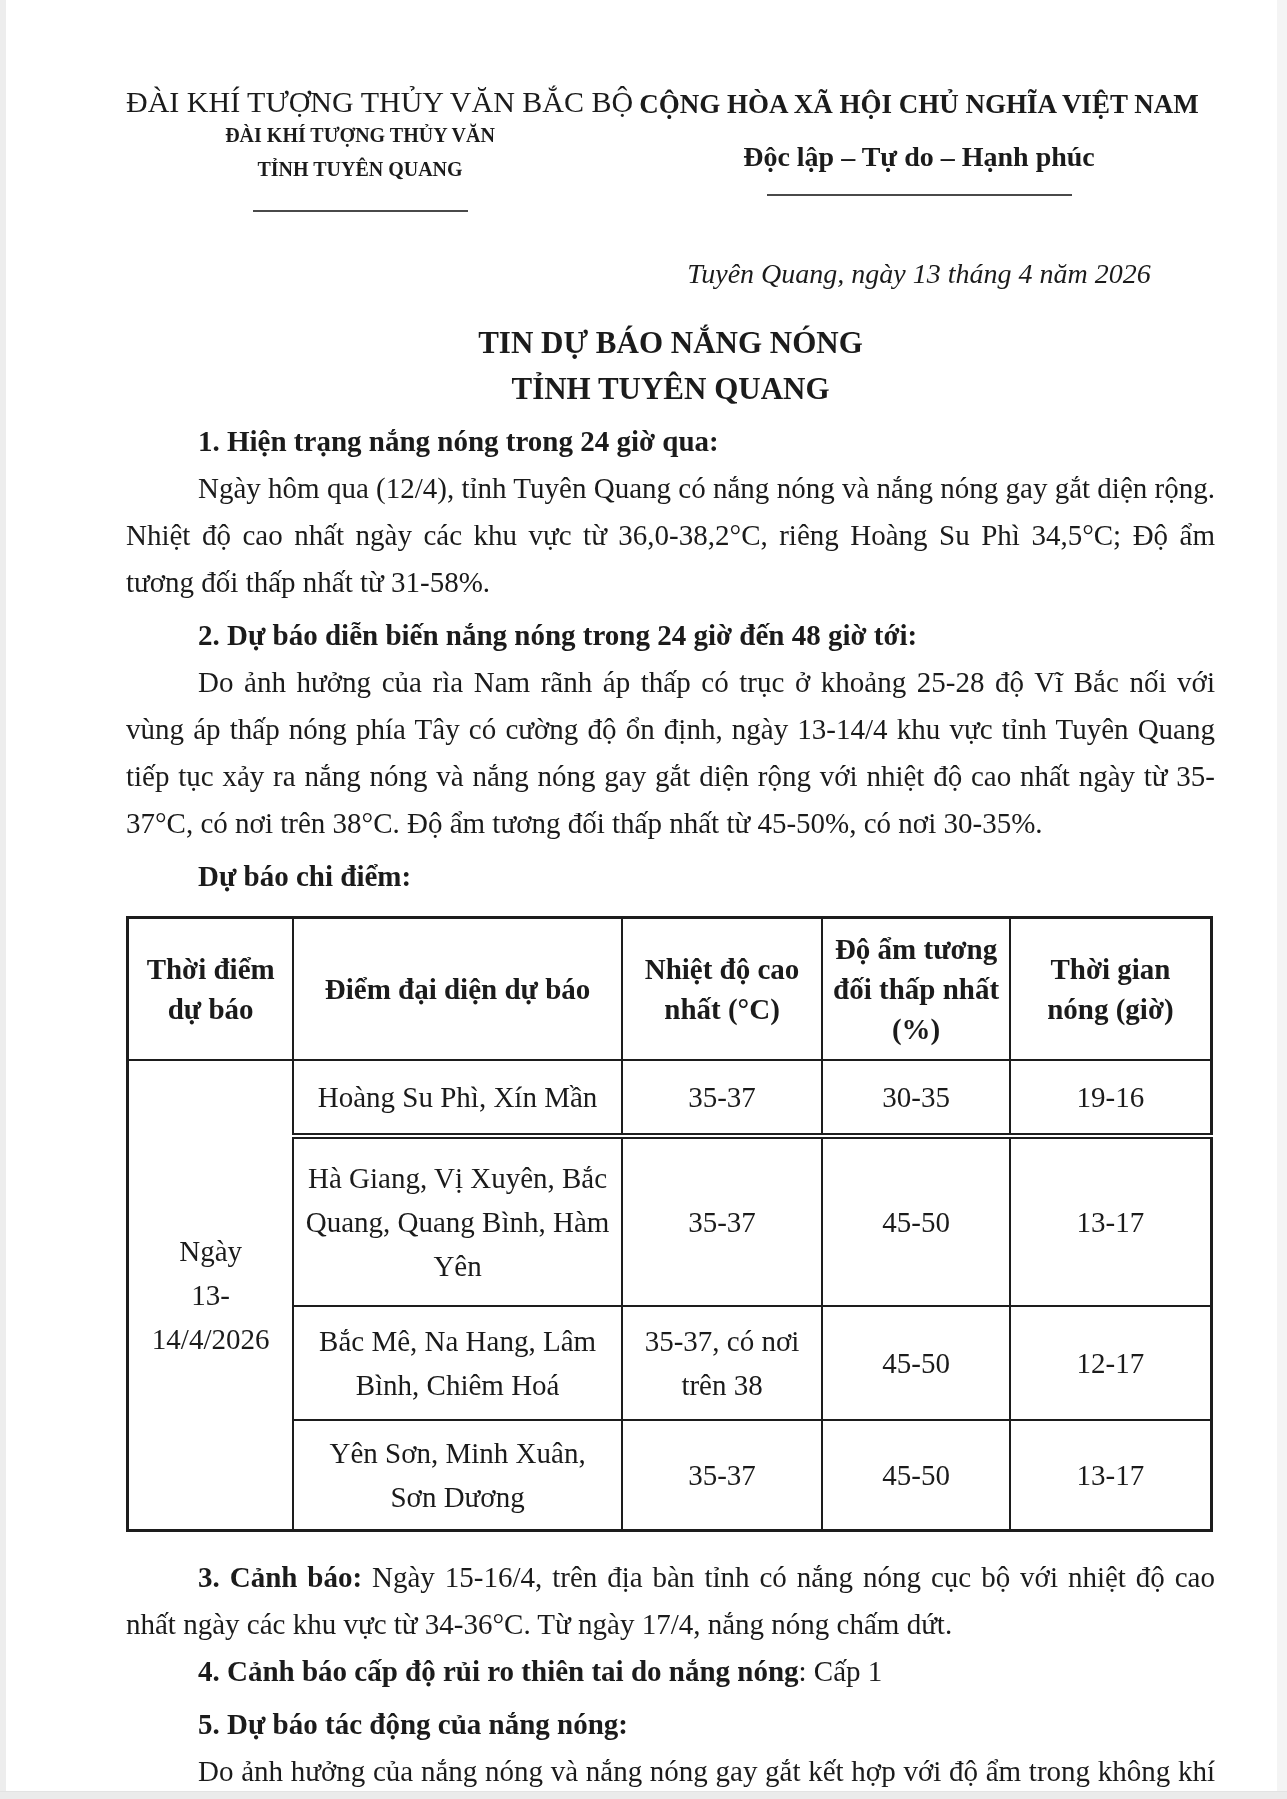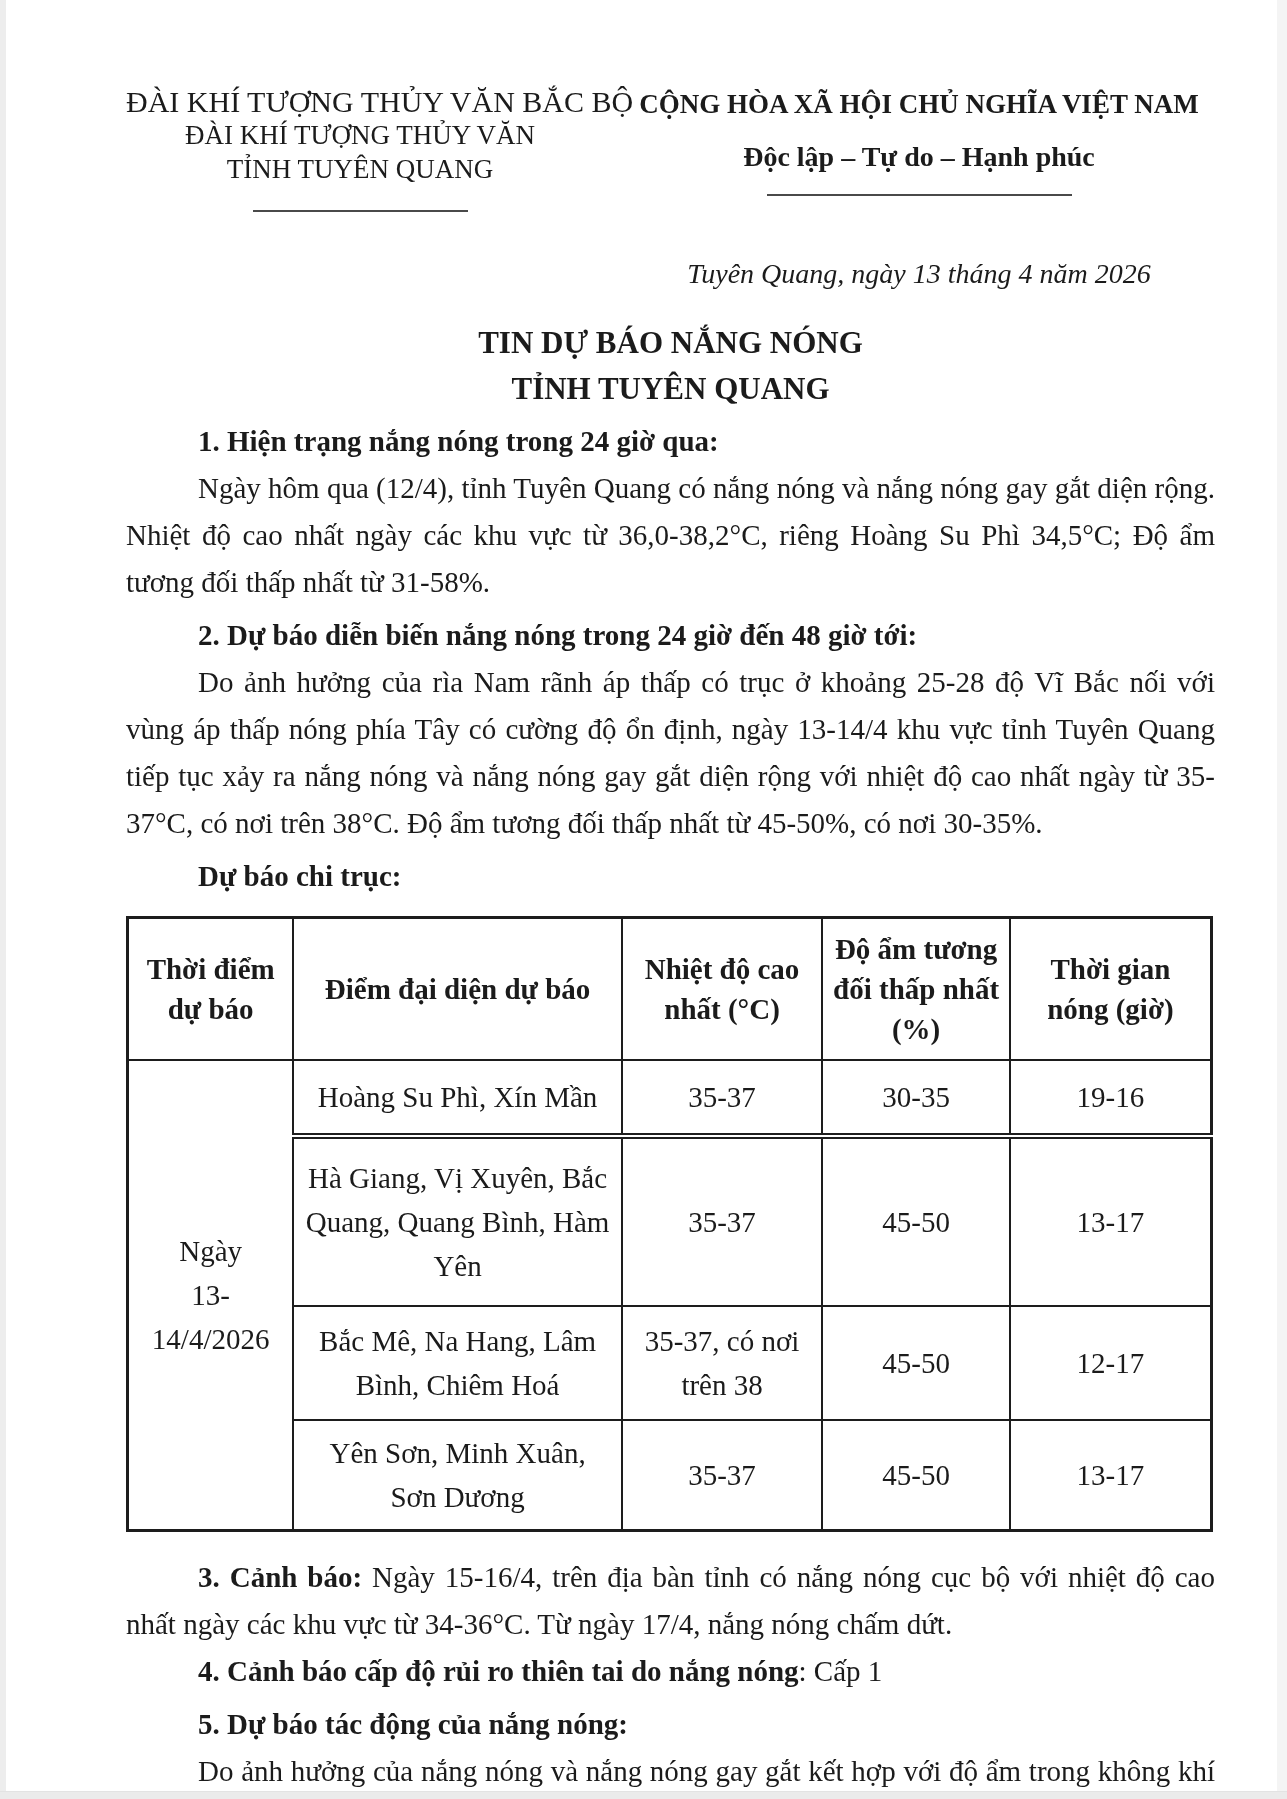--- a/index.html
+++ b/index.html
@@ -17,21 +17,21 @@
   .edge-right  { position: absolute; right: 0; top: 0; width: 10px; height: 1799px; background: #f4f4f4; }
   .edge-bottom { position: absolute; left: 0; bottom: 0; width: 1287px; height: 7px; background: #ebebeb; border-top: 1px solid #e3e3e3; }
 
   .doc { padding: 86px 72px 0 126px; }
 
   
   .header { display: flex; justify-content: space-between; align-items: flex-start; }
   .header-left  { width: 468px; text-align: center; }
   .header-right { width: 592px; text-align: center; }
   .agency-parent { font-size: 30px; line-height: 32px; white-space: nowrap; }
-  .agency-bold   { font-size: 27px; line-height: 34px; font-weight: normal; }
+  .agency-bold   { font-size: 20px; line-height: 34px; font-weight: bold; }
   .rule { height: 2px; background: #4a4a4a; }
   .rule-left  { width: 215px; margin: 24px auto 0 auto; }
   .rule-right { width: 305px; margin: 18px auto 0 auto; }
   .doc-number { font-size: 26px; margin-top: 36px; white-space: nowrap; }
   .country { font-size: 27px; line-height: 36px; font-weight: bold; white-space: nowrap; }
   .motto   { font-size: 28px; line-height: 38px; font-weight: bold; margin-top: 16px; }
   .dateline { font-size: 28px; font-style: italic; margin-top: 62px; white-space: nowrap; }
 
   
   .title-block { text-align: center; margin-top: 30px; }
@@ -100,21 +100,21 @@
     <div class="title-line">TIN DỰ BÁO NẮNG NÓNG</div>
     <div class="title-line">TỈNH TUYÊN QUANG</div>
   </div>
 
   <p class="heading">1. Hiện trạng nắng nóng trong 24 giờ qua:</p>
   <p class="para">Ngày hôm qua (12/4), tỉnh Tuyên Quang có nắng nóng và nắng nóng gay gắt diện rộng. Nhiệt độ cao nhất ngày các khu vực từ 36,0-38,2°C, riêng Hoàng Su Phì 34,5°C; Độ ẩm tương đối thấp nhất từ 31-58%.</p>
 
   <p class="heading">2. Dự báo diễn biến nắng nóng trong 24 giờ đến 48 giờ tới:</p>
   <p class="para">Do ảnh hưởng của rìa Nam rãnh áp thấp có trục ở khoảng 25-28 độ Vĩ Bắc nối với vùng áp thấp nóng phía Tây có cường độ ổn định, ngày 13-14/4 khu vực tỉnh Tuyên Quang tiếp tục xảy ra nắng nóng và nắng nóng gay gắt diện rộng với nhiệt độ cao nhất ngày từ 35-37°C, có nơi trên 38°C. Độ ẩm tương đối thấp nhất từ 45-50%, có nơi 30-35%.</p>
 
-  <p class="heading">Dự báo chi trục:</p>
+  <p class="heading">Dự báo chi điểm:</p>
 
   <table class="forecast">
     <colgroup>
       <col style="width:15.3%">
       <col style="width:30.3%">
       <col style="width:18.5%">
       <col style="width:17.3%">
       <col style="width:18.6%">
     </colgroup>
     <thead>

